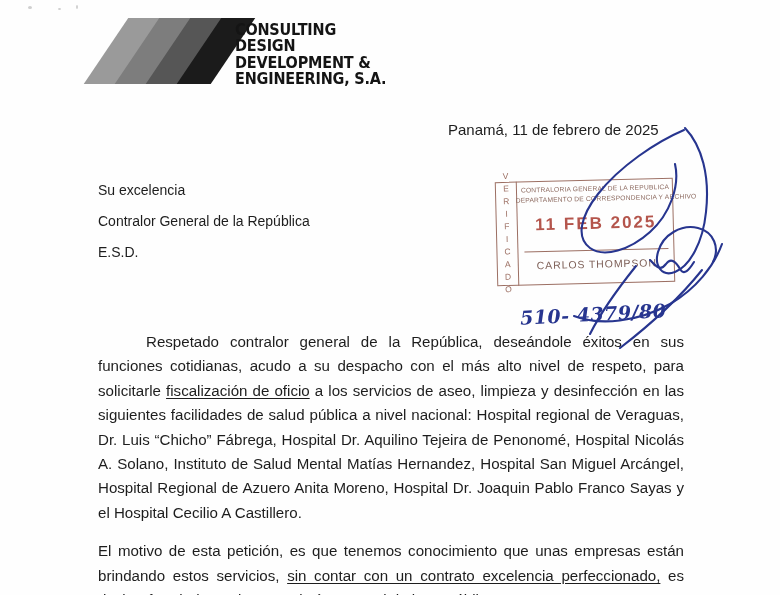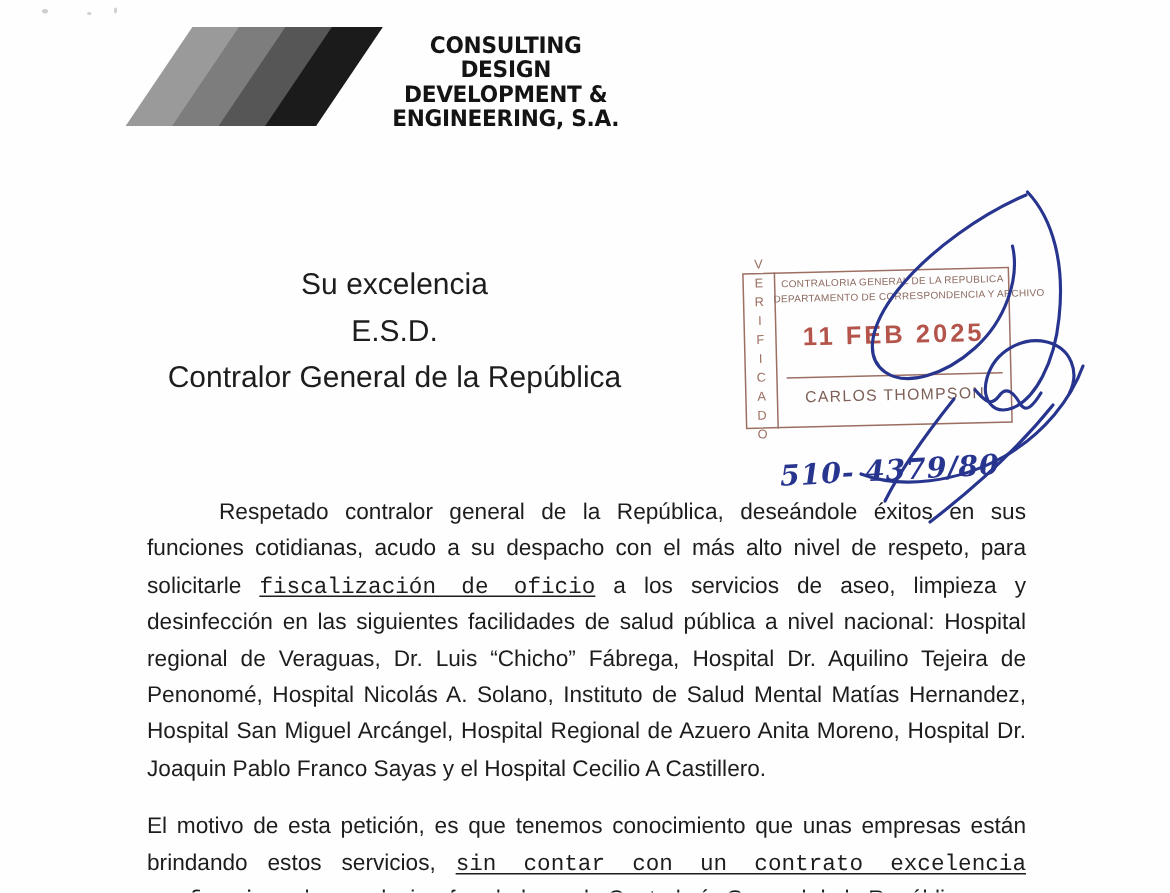--- a/index.html
+++ b/index.html
@@ -46,21 +46,20 @@
   .logo-marks .bar.b1 { left: 2px;  background: #9a9a9a; }
   .logo-marks .bar.b2 { left: 33px; background: #7d7d7d; }
   .logo-marks .bar.b3 { left: 64px; background: #565656; }
   .logo-marks .bar.b4 { left: 95px; background: #1b1b1b; }
 
   .logo-text {
     position: absolute;
     left: 131px;
     top: 12px;
     width: 215px;
-    text-align: center;
   }
   .logo-text div {
     font-family: "DejaVu Sans", sans-serif;
     font-weight: 700;
     font-size: 15.2px;
     line-height: 16.4px;
     letter-spacing: -0.2px;
     color: #141414;
     white-space: nowrap;
     transform: scaleX(0.95);
@@ -78,25 +77,24 @@
   }
 
   
   .addressee {
     position: absolute;
     left: 98px;
     top: 175px;
     width: 330px;
   }
   .addressee div {
-    font-size: 20px;
+    font-size: 14px;
     line-height: 31px;
     color: #1d1d1d;
     white-space: nowrap;
-    text-align: center;
   }
 
   
   .stamp {
     position: absolute;
     left: 496px;
     top: 180px;
     width: 178px;
     height: 104px;
     transform: rotate(-1.4deg);
@@ -203,21 +201,21 @@
     width: 586px;
   }
   .body-copy p {
     margin: 0 0 14px 0;
     font-size: 15.1px;
     line-height: 24.4px;
     text-align: justify;
     color: #1d1d1d;
   }
   .body-copy p.indented { text-indent: 48px; }
-  .body-copy u { text-decoration: underline; text-underline-offset: 2px; font-family: Liberation Mono, monospace; }
+  .body-copy u { text-decoration: underline; text-underline-offset: 2px; }
 
   
   .speck {
     position: absolute;
     background: #cfcfcf;
     border-radius: 50%;
   }
 </style>
 </head>
 <body>
@@ -236,25 +234,26 @@
       <div class="bar b4"></div>
     </div>
     <div class="logo-text">
       <div>CONSULTING</div>
       <div>DESIGN</div>
       <div>DEVELOPMENT &amp;</div>
       <div>ENGINEERING, S.A.</div>
     </div>
   </div>
 
+  <div class="date-line">Panamá, 11 de febrero de 2025</div>
 
   <div class="addressee">
     <div>Su excelencia</div>
+    <div>Contralor General de la República</div>
     <div>E.S.D.</div>
-    <div>Contralor General de la República</div>
   </div>
 
   <div class="stamp">
     <div class="stamp-border"></div>
     <div class="stamp-vcol">
       <span>VERIFICADO</span>
     </div>
     <div class="stamp-body">
       <div class="stamp-head">
         <div>CONTRALORIA GENERAL DE LA REPUBLICA</div>

